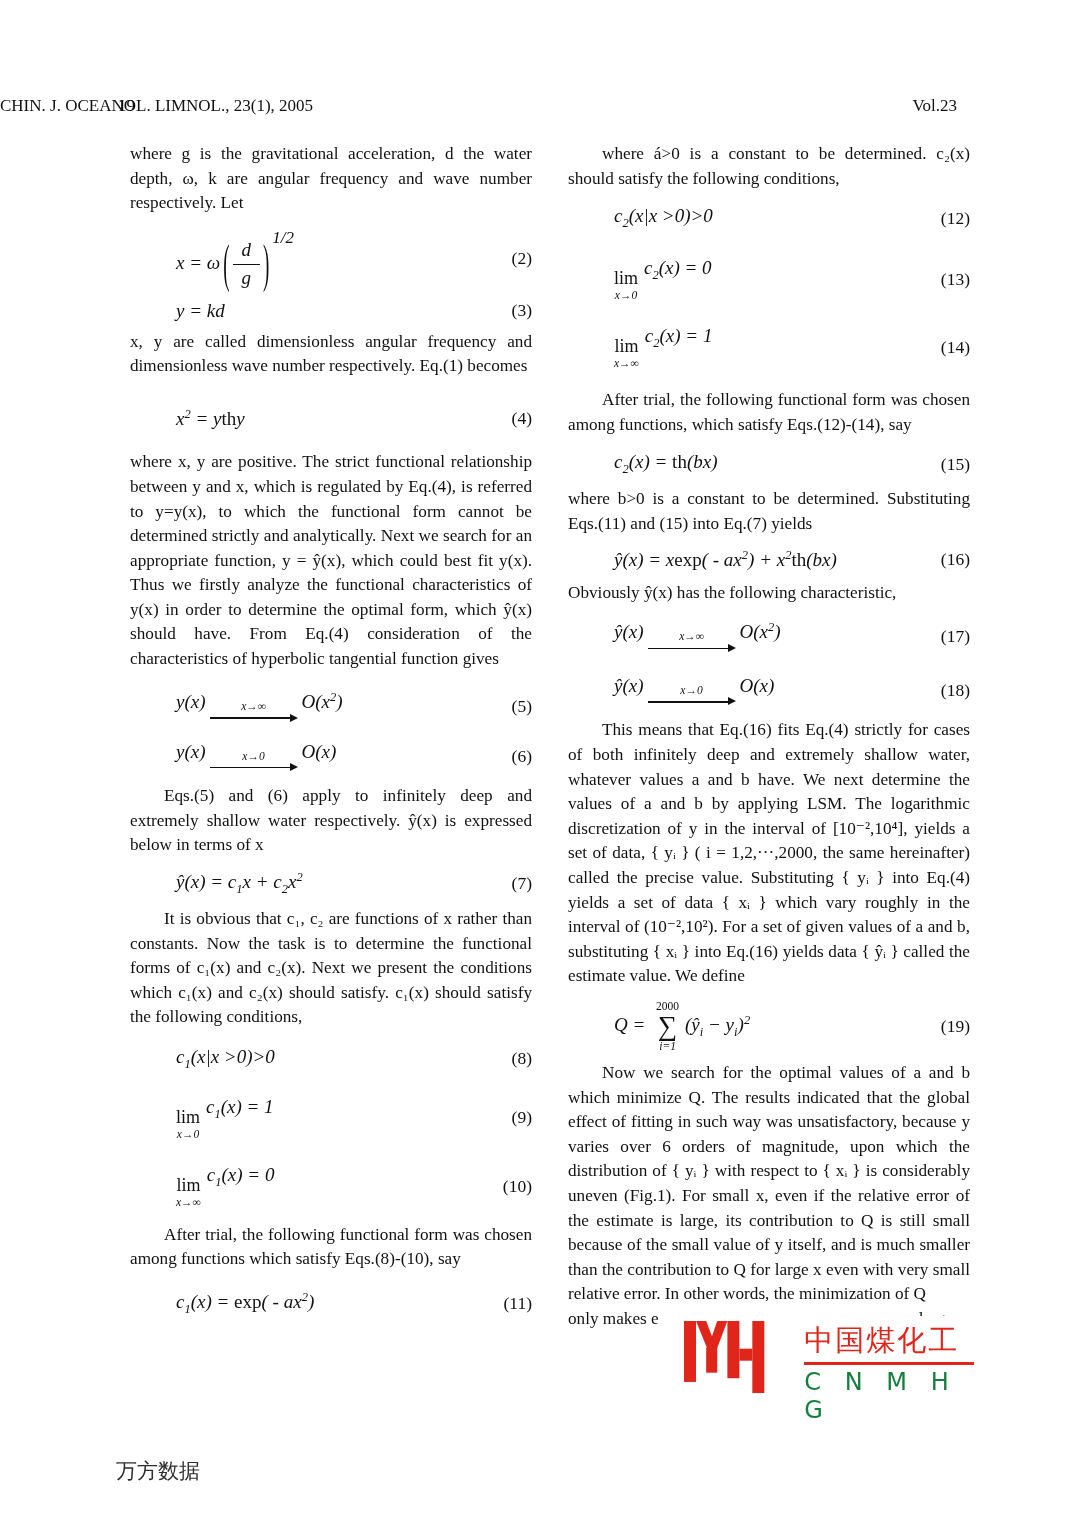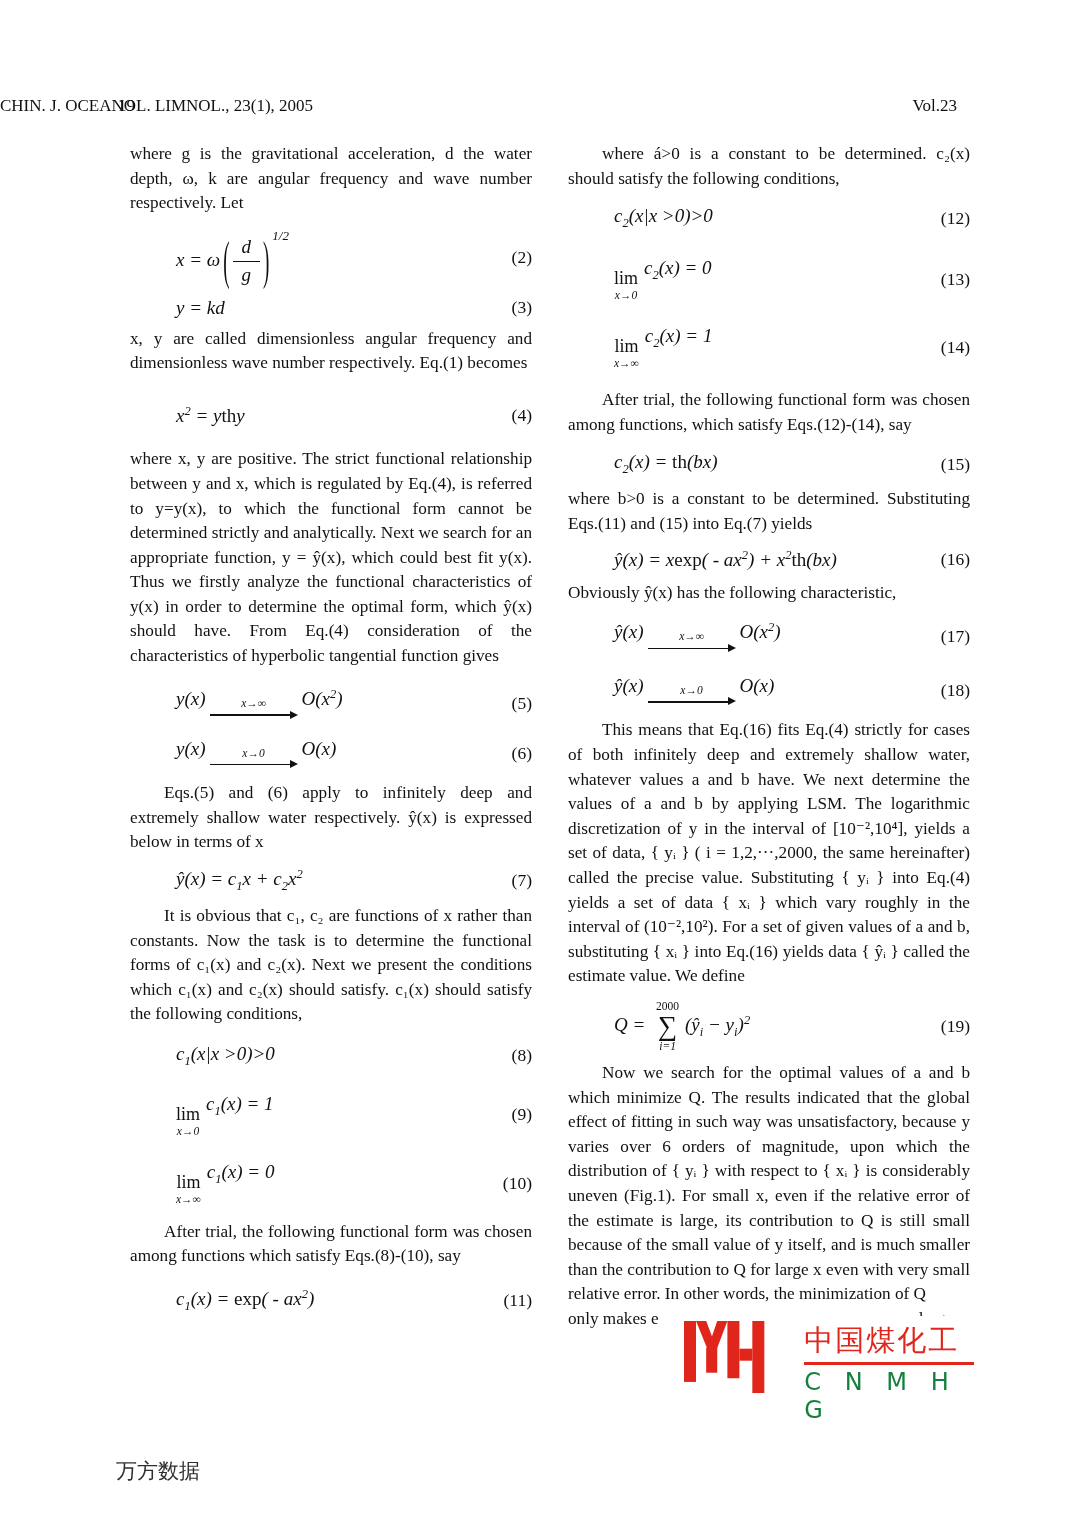--- a/index.html
+++ b/index.html
@@ -23,21 +23,21 @@
   .rom{font-style:normal;}
   .lim{display:inline-flex;flex-direction:column;align-items:center;vertical-align:-10px;
        font-style:normal;margin-right:6px;line-height:1;}
   .lim .lw{font-size:18px;}
   .lim .ls{font-size:11.5px;font-style:italic;margin-top:3px;}
   .frac{display:inline-flex;flex-direction:column;align-items:center;vertical-align:middle;line-height:1.1;}
   .frac .fn{padding:1px 9px 3px;}
   .frac .fd{border-top:1.5px solid #111;padding:3px 9px 1px;}
   .bigp{display:inline-block;transform:scaleY(2.8);font-style:normal;font-size:19px;
         margin:0 3px;vertical-align:middle;}
-  .psup{font-size:13px;vertical-align:26px;}
+  .psup{font-size:17px;vertical-align:26px;}
   .arr{display:inline-flex;flex-direction:column;align-items:center;vertical-align:-2px;
        margin:0 4px;line-height:1;}
   .arr .al{font-size:11.5px;margin-bottom:1px;}
   .arr .shaft{position:relative;width:88px;height:9px;}
   .arr .shaft::before{content:"";position:absolute;left:0;right:4px;top:3.6px;height:1.6px;background:#111;}
   .arr .shaft::after{content:"";position:absolute;right:0;top:0;width:0;height:0;
        border-top:4.5px solid transparent;border-bottom:4.5px solid transparent;border-left:8px solid #111;}
   .sum{display:inline-flex;flex-direction:column;align-items:center;vertical-align:middle;
        font-style:normal;line-height:1;margin:0 6px;}
   .sum .st{font-size:11.5px;margin-bottom:1px;}

